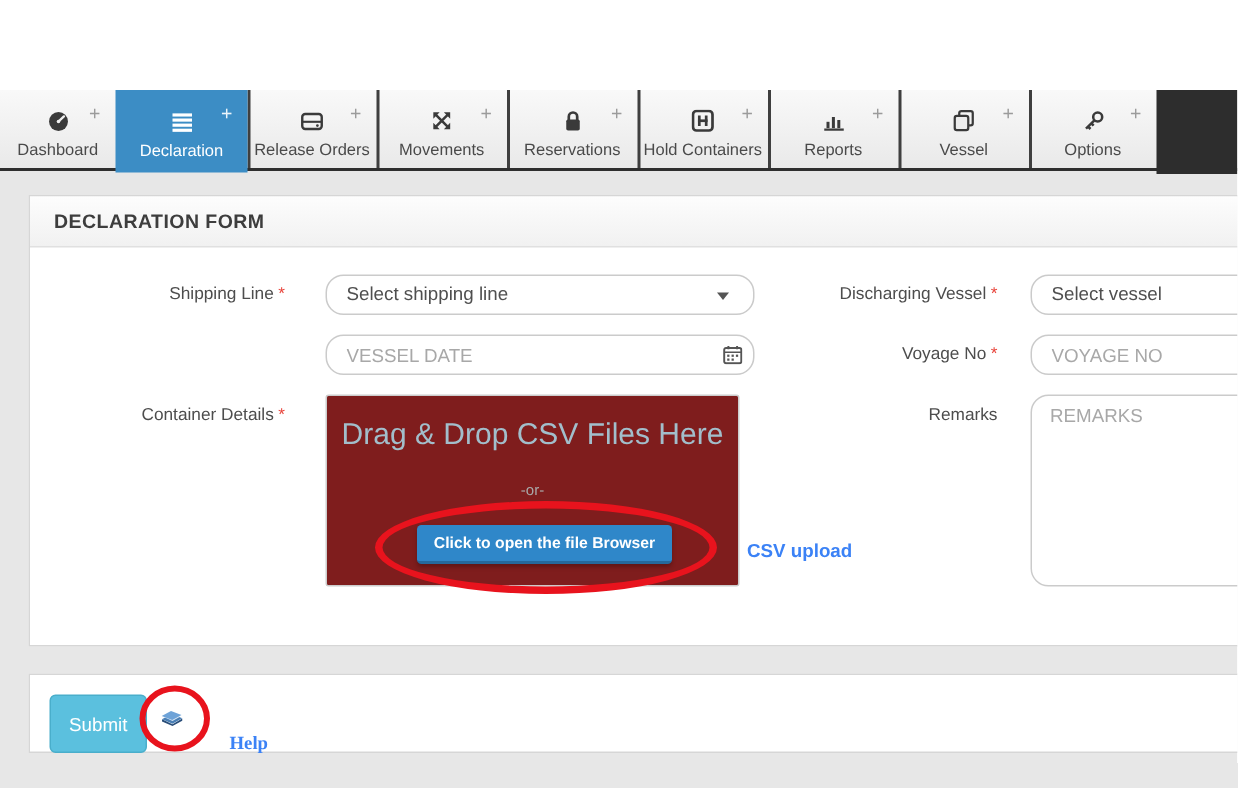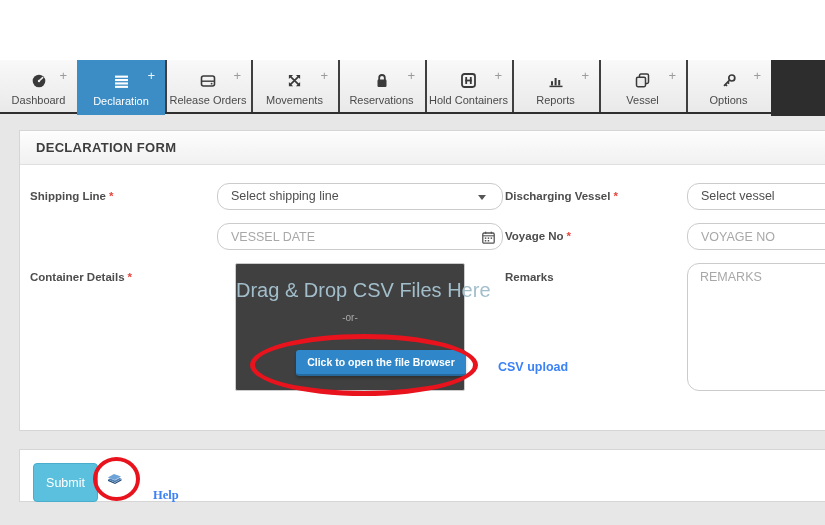--- a/index.html
+++ b/index.html
@@ -36,22 +36,22 @@
   .panel-main { left:19px; top:130px; width:840px; height:301px; }
   .panel-footer { left:19px; top:449px; width:840px; height:53px; }
   .panel-header {
     height:34px; line-height:34px; padding-left:16px;
     background:linear-gradient(#fdfdfd,#f1f1f1); border-bottom:1px solid #e0e0e0;
     font-size:13px; font-weight:bold; color:#3d3d3d; letter-spacing:.3px;
   }
 
   
   .flabel {
-    position:absolute; font-size:11.5px; font-weight:bold; color:#4d4d4d;
-    text-align:left; white-space:nowrap;
+    position:absolute; font-size:11.5px; font-weight:normal; color:#4d4d4d;
+    text-align:right; white-space:nowrap;
   }
   .flabel .req { color:#e8453c; margin-left:3px; }
   .flabel.lcol { left:30px;  width:160px; }
   .flabel.rcol { left:505px; width:160px; }
   .vmid { line-height:27px; }
 
   .selectbox, .textinput, .textareabox {
     position:absolute; background:#fff; border:1px solid #cbcbcb; border-radius:12px;
     font-family:"Liberation Sans", sans-serif; font-size:12.5px; color:#4f4f4f;
   }
@@ -59,25 +59,25 @@
   .selectbox .caret {
     position:absolute; right:16px; top:11px; width:0; height:0;
     border-left:4px solid transparent; border-right:4px solid transparent;
     border-top:5px solid #555;
   }
   .textinput { height:27px; padding:0 28px 0 13px; outline:none; width:286px; }
   .textinput::placeholder, .textareabox::placeholder { color:#a8a8a8; opacity:1; }
   .cal-icon { position:absolute; right:9px; top:7px; }
 
   .dropzone {
-    position:absolute; left:235px; top:263px; width:230px; height:128px;
-    background:#404040; border:1px solid #ccc; border-radius:2px; text-align:center;
+    position:absolute; left:217px; top:263px; width:276px; height:128px;
+    background:#7f1d1d; border:1px solid #ccc; border-radius:2px; text-align:center;
   }
   .dz-head { margin-top:15px; font-size:20px; color:#a2becb; white-space:nowrap; }
-  .dz-or { margin-top:10px; font-size:10px; color:#a9a9a9; }
+  .dz-or { margin-top:20px; font-size:10px; color:#a9a9a9; }
   .dz-btn {
     position:absolute; left:60px; top:86px; width:170px; height:26px;
     background:#2f87c9; border:none; border-bottom:2px solid #26699c; border-radius:3px;
     color:#fff; font-weight:bold; font-size:10.5px; font-family:"Liberation Sans", sans-serif;
     box-shadow:0 2px 3px rgba(0,0,0,.25); cursor:pointer;
   }
   .textareabox { left:687px; top:263px; width:175px; height:128px; padding:6px 12px; resize:none; overflow:hidden; }
 
   
   .submit-btn {

